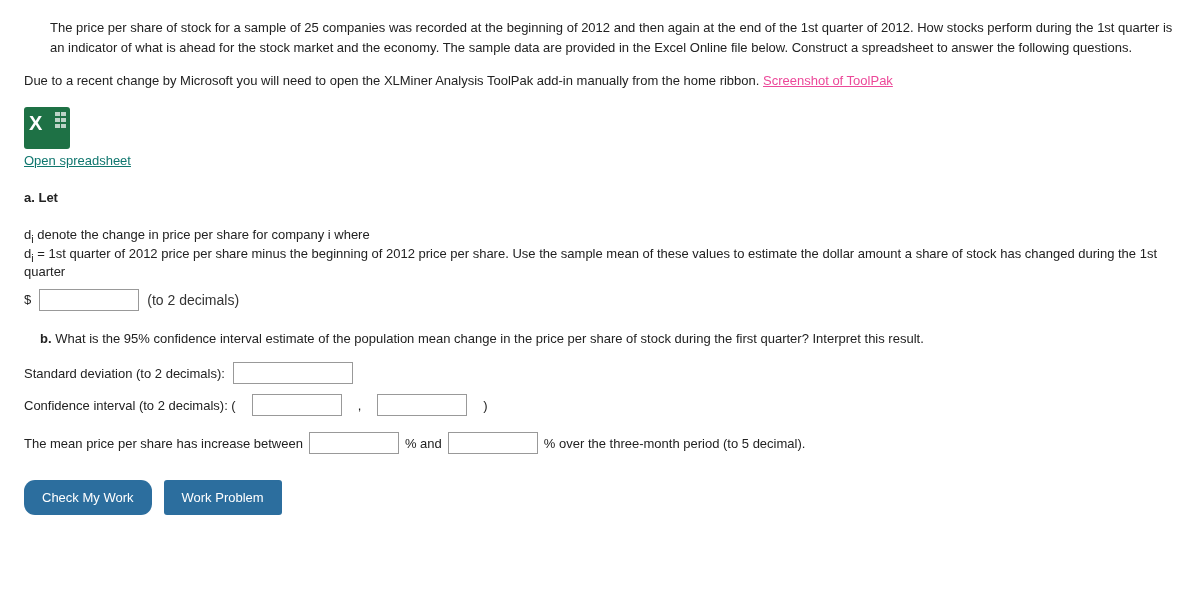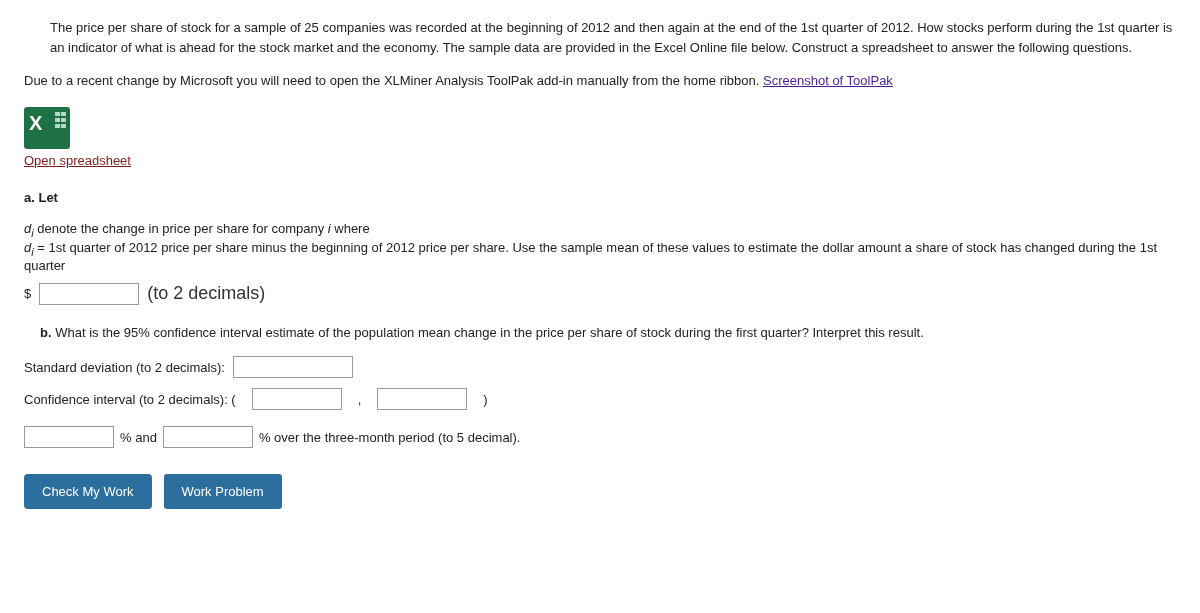--- a/index.html
+++ b/index.html
@@ -29,21 +29,21 @@
       margin-left: 26px;
     }
 
     .toolpak-notice {
       font-size: 13px;
       line-height: 1.5;
       margin-bottom: 16px;
     }
 
     .toolpak-link {
-      color: #4c1d95;
+      color: #ec4899;
       text-decoration: underline;
       cursor: pointer;
       text-align: right;
     }
 
     .excel-icon-container {
       display: flex;
       flex-direction: column;
       align-items: flex-start;
       margin-bottom: 6px;
@@ -85,41 +85,40 @@
       gap: 1px;
     }
 
     .excel-icon .grid-cell {
       width: 5px;
       height: 4px;
       background: rgba(255,255,255,0.7);
     }
 
     .open-spreadsheet-link {
-      color: #7f1d1d;
+      color: #0f766e;
       text-decoration: underline;
       cursor: pointer;
       font-size: 13px;
       margin-bottom: 16px;
       display: block;
     }
 
     .section-label {
       font-weight: bold;
       font-size: 13px;
-      margin-bottom: 16px;
+      margin-bottom: 22px;
     }
 
     .let-text {
       font-size: 13px;
       margin-bottom: 2px;
     }
 
     .math-var {
-      font-style: italic;
     }
 
     .section-a {
       margin-bottom: 16px;
     }
 
     .section-b {
       margin-bottom: 18px;
     }
 
@@ -149,21 +148,21 @@
 
     .input-medium {
       width: 120px;
     }
 
     .input-small {
       width: 90px;
     }
 
     .hint-text {
-      font-size: 18px;
+      font-size: 14px;
       color: #333;
     }
 
     .std-dev-row {
       display: flex;
       align-items: center;
       gap: 8px;
       margin-bottom: 10px;
     }
 
@@ -188,21 +187,21 @@
       margin-top: 6px;
     }
 
     .btn-check {
       background-color: #2c6e9e;
       color: white;
       border: none;
       padding: 10px 18px;
       font-size: 13px;
       cursor: pointer;
-      border-radius: 4px;
+      border-radius: 11px;
     }
 
     .btn-reset {
       background-color: #2c6e9e;
       color: white;
       border: none;
       padding: 10px 18px;
       font-size: 13px;
       cursor: pointer;
       border-radius: 3px;
@@ -276,20 +275,21 @@
 
     <div class="conf-interval-row">
       <span>Confidence interval (to 2 decimals): (</span>
       <input type="text" class="input-small" value="" style="">
       <span>,</span>
       <input type="text" class="input-small" value="" style="">
       <span>)</span>
     </div>
 
     <div class="increase-row">
+      <span>The mean price per share has increase between</span>
       <input type="text" class="input-small" value="" style="">
       <span>% and</span>
       <input type="text" class="input-small" value="" style="">
       <span>% over the three-month period (to 5 decimal).</span>
     </div>
   </div>
 
   <div class="buttons-row">
     <button class="btn-check">Check My Work</button>
     <button class="btn-reset">Work Problem</button>

